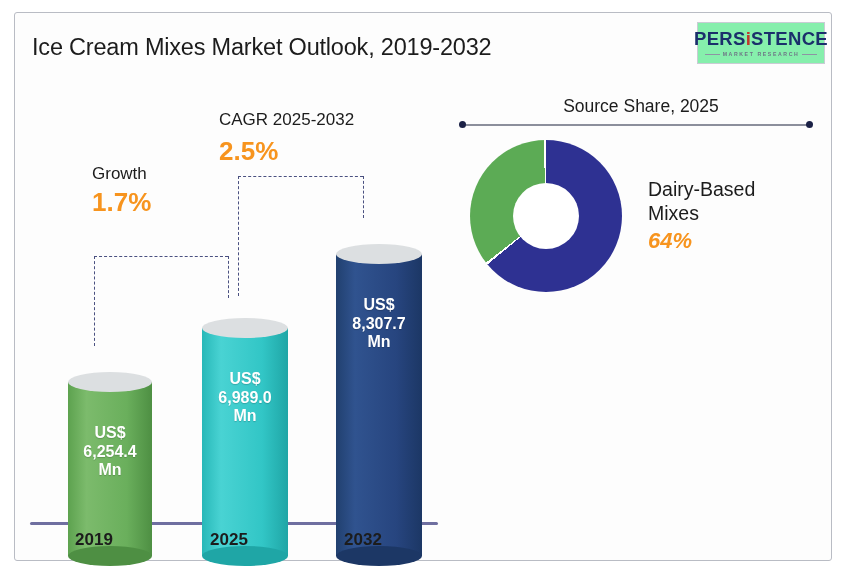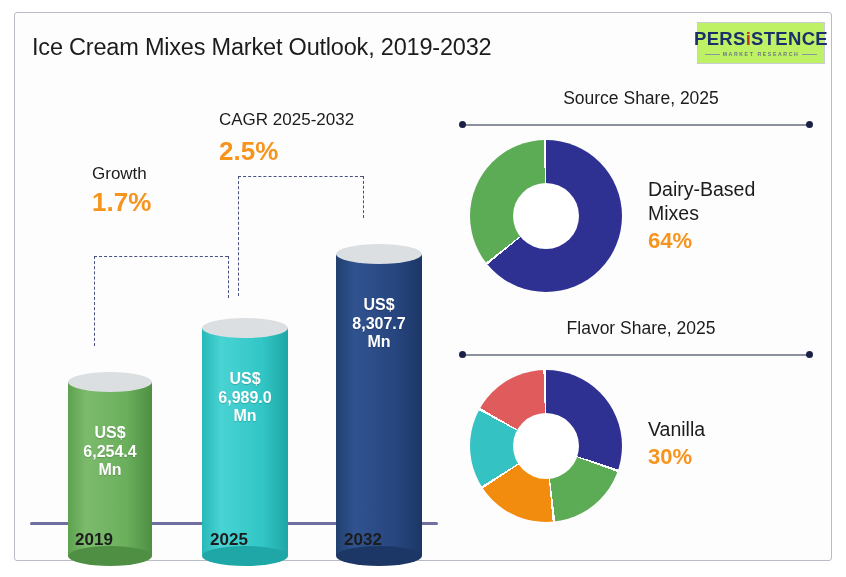--- a/index.html
+++ b/index.html
@@ -10,21 +10,21 @@
 
   .frame{position:absolute;left:14px;top:12px;width:818px;height:549px;
          border:1.5px solid #b9bcc4;border-radius:3px;background:#fdfdfd;
          box-sizing:border-box;}
 
   
   .title{position:absolute;left:32px;top:34px;width:560px;
          font-size:23.5px;font-weight:400;color:#1c1c1c;letter-spacing:-0.2px;}
 
   .logo-box{position:absolute;left:697px;top:22px;width:128px;height:42px;
-            background:#bef264;border:1px solid #c9ccd4;box-sizing:border-box;
+            background:#86efac;border:1px solid #c9ccd4;box-sizing:border-box;
             display:flex;flex-direction:column;align-items:center;
             justify-content:center;padding-top:1px;}
   .logo-word{font-size:18.5px;font-weight:700;color:#1b2f6b;letter-spacing:0.3px;
              line-height:1;font-family:"Liberation Sans","DejaVu Sans",sans-serif;}
   .logo-word .hi{color:#c0392b;}
   .logo-sub-row{display:flex;align-items:center;gap:3px;margin-top:3px;width:112px;}
   .logo-rule{flex:1;height:1px;background:#8e93a3;}
   .logo-sub{font-size:5.2px;font-weight:700;color:#6e7385;letter-spacing:1.6px;
             white-space:nowrap;}
 
@@ -68,21 +68,21 @@
              background:#1b2146;}
   .rule .dot.l{left:-3px;}
   .rule .dot.r{right:-3px;}
 
   .donut{position:absolute;width:152px;height:152px;border-radius:50%;}
   .donut .hole{position:absolute;left:50%;top:50%;width:66px;height:66px;
                margin:-33px 0 0 -33px;background:#ffffff;border-radius:50%;}
 
   .legend{position:absolute;}
   .legend .name{font-size:19.5px;color:#1c1c1c;line-height:1.22;}
-  .legend .val{font-size:22px;font-weight:700;margin-top:2px;}
+  .legend .val{font-size:22px;font-weight:700;margin-top:2px;font-style:italic;}
 </style>
 </head>
 <body>
 
 <div id="infographic">
   <div class="frame"></div>
 
   <div class="title">Ice Cream Mixes Market Outlook, 2019-2032</div>
 
   <div class="logo-box">
@@ -147,21 +147,21 @@
       <div class="pct" style="color:#f7941e;">1.7%</div>
     </div>
 
     <div class="ann" style="left:205px;top:32px;width:180px;">
       <div class="lbl">CAGR 2025-2032</div>
       <div class="pct" style="color:#f7941e;margin-top:6px;">2.5%</div>
     </div>
   </div>
 
   <div class="right-panel" style="top:88px;height:222px;">
-    <div class="sec-title" style="top:0;text-align:center;">Source Share, 2025</div>
+    <div class="sec-title" style="top:8px;text-align:center;">Source Share, 2025</div>
     <div class="rule" style="top:36px;">
       <span class="dot l"></span>
       <span class="dot r"></span>
     </div>
 
     <div class="donut" style="left:18px;top:52px;
                 background:conic-gradient(from 0deg,
                   #2e3192 0deg 230.4deg,
                   #ffffff 230.4deg 232.2deg,
                   #5cab55 232.2deg 358.2deg,
@@ -169,40 +169,13 @@
       <div class="hole"></div>
     </div>
 
     <div class="legend" style="left:196px;top:90px;width:176px;">
       <div class="name">Dairy-Based</div>
       <div class="name">Mixes</div>
       <div class="val" style="color:#f7941e;">64%</div>
     </div>
   </div>
 
-  <div class="right-panel" style="top:318px;height:230px;">
-    <div class="sec-title" style="top:0;">Flavor Share, 2025</div>
-    <div class="rule" style="top:36px;">
-      <span class="dot l"></span>
-      <span class="dot r"></span>
-    </div>
-
-    <div class="donut" style="left:18px;top:52px;
-                background:conic-gradient(from 0deg,
-                  #2e3192 0deg 108deg,
-                  #ffffff 108deg 110deg,
-                  #5cab55 110deg 173deg,
-                  #ffffff 173deg 175deg,
-                  #f28c0f 175deg 236deg,
-                  #ffffff 236deg 238deg,
-                  #35c2c2 238deg 298deg,
-                  #ffffff 298deg 300deg,
-                  #e05c5c 300deg 358deg,
-                  #ffffff 358deg 360deg);">
-      <div class="hole"></div>
-    </div>
-
-    <div class="legend" style="left:196px;top:100px;width:176px;">
-      <div class="name">Vanilla</div>
-      <div class="val" style="color:#f7941e;">30%</div>
-    </div>
-  </div>
 </div>
 
 </body></html>

